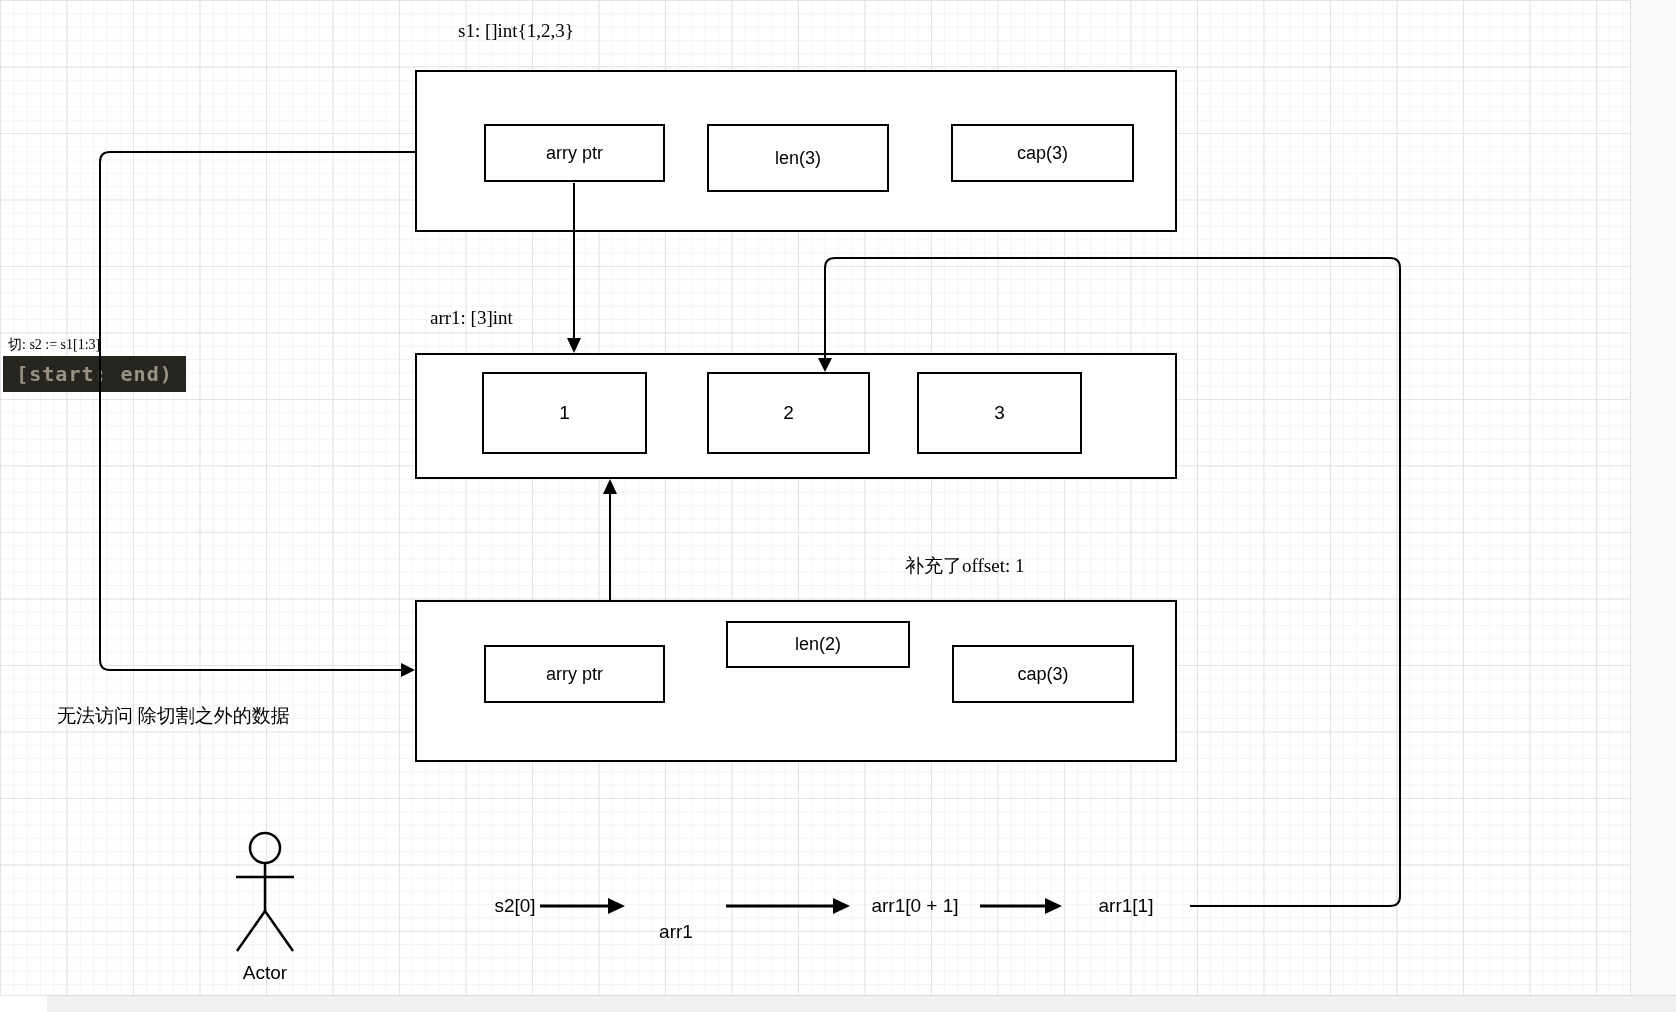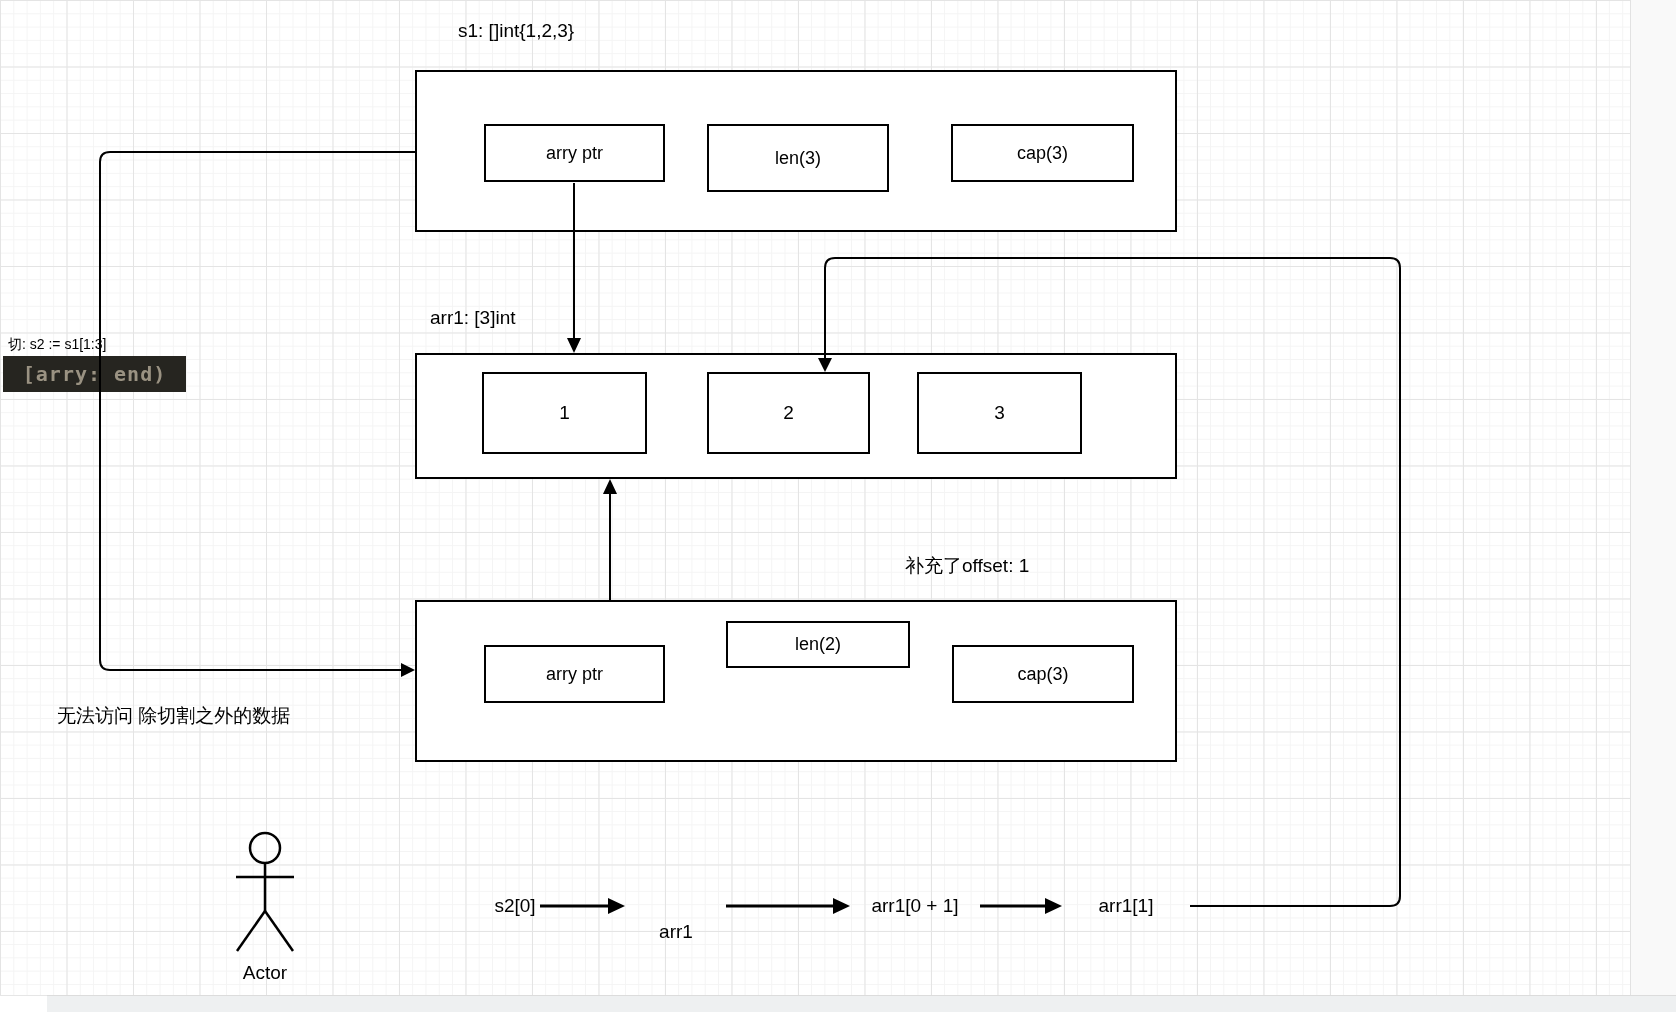--- a/index.html
+++ b/index.html
@@ -32,21 +32,21 @@
   }
 
   .shape {
     position:absolute; background:#fff; border:2px solid #000;
     display:flex; align-items:center; justify-content:center;
     font-size:18px;
   }
   .outer { z-index:2; }
   .inner { z-index:3; }
 
-  .lbl { position:absolute; z-index:4; font-size:19px; white-space:nowrap; }
+  .lbl { position:absolute; z-index:4; font-size:19px; white-space:nowrap;font-family:Liberation Serif, serif; }
 
   .chip {
     position:absolute; left:3px; top:356px; width:183px; height:36px; z-index:5;
     background:#262520; color:#9a9282;
     font-family:"DejaVu Sans Mono", monospace; font-weight:bold; font-size:20px;
     display:flex; align-items:center; justify-content:center; letter-spacing:1px;
   }
 
   svg.wires { position:absolute; left:0; top:0; z-index:6; pointer-events:none; }
   svg.wires * { pointer-events:auto; }
@@ -70,21 +70,21 @@
   <div class="shape inner" style="left:707px; top:372px; width:163px; height:82px; font-size:19px;">2</div>
   <div class="shape inner" style="left:917px; top:372px; width:165px; height:82px; font-size:19px;">3</div>
 
   <div class="lbl" style="left:905px; top:545px;margin-top:8px;">补充了offset: 1</div>
   <div class="shape outer" style="left:415px; top:600px; width:762px; height:162px;"></div>
   <div class="shape inner" style="left:484px; top:645px; width:181px; height:58px;">arry ptr</div>
   <div class="shape inner" style="left:726px; top:621px; width:184px; height:47px;">len(2)</div>
   <div class="shape inner" style="left:952px; top:645px; width:182px; height:58px;">cap(3)</div>
 
   <div class="lbl" style="left:8px; top:336px; font-size:14px;">切: s2 := s1[1:3]</div>
-  <div class="chip">[arry: end)</div>
+  <div class="chip">[start: end)</div>
   <div class="lbl" style="left:57px; top:703px;">无法访问 除切割之外的数据</div>
 
   <div class="flow-lbl" style="left:468px; top:895px;margin-left:47px;">s2[0]</div>
   <div class="flow-lbl" style="left:676px; top:895px;margin-top:26px;">arr1</div>
   <div class="flow-lbl" style="left:915px; top:895px;">arr1[0 + 1]</div>
   <div class="flow-lbl" style="left:1126px; top:895px;">arr1[1]</div>
 
   <div class="flow-lbl" style="left:265px; top:962px;">Actor</div>
 
   <svg class="wires" width="1676" height="1012" viewBox="0 0 1676 1012">

